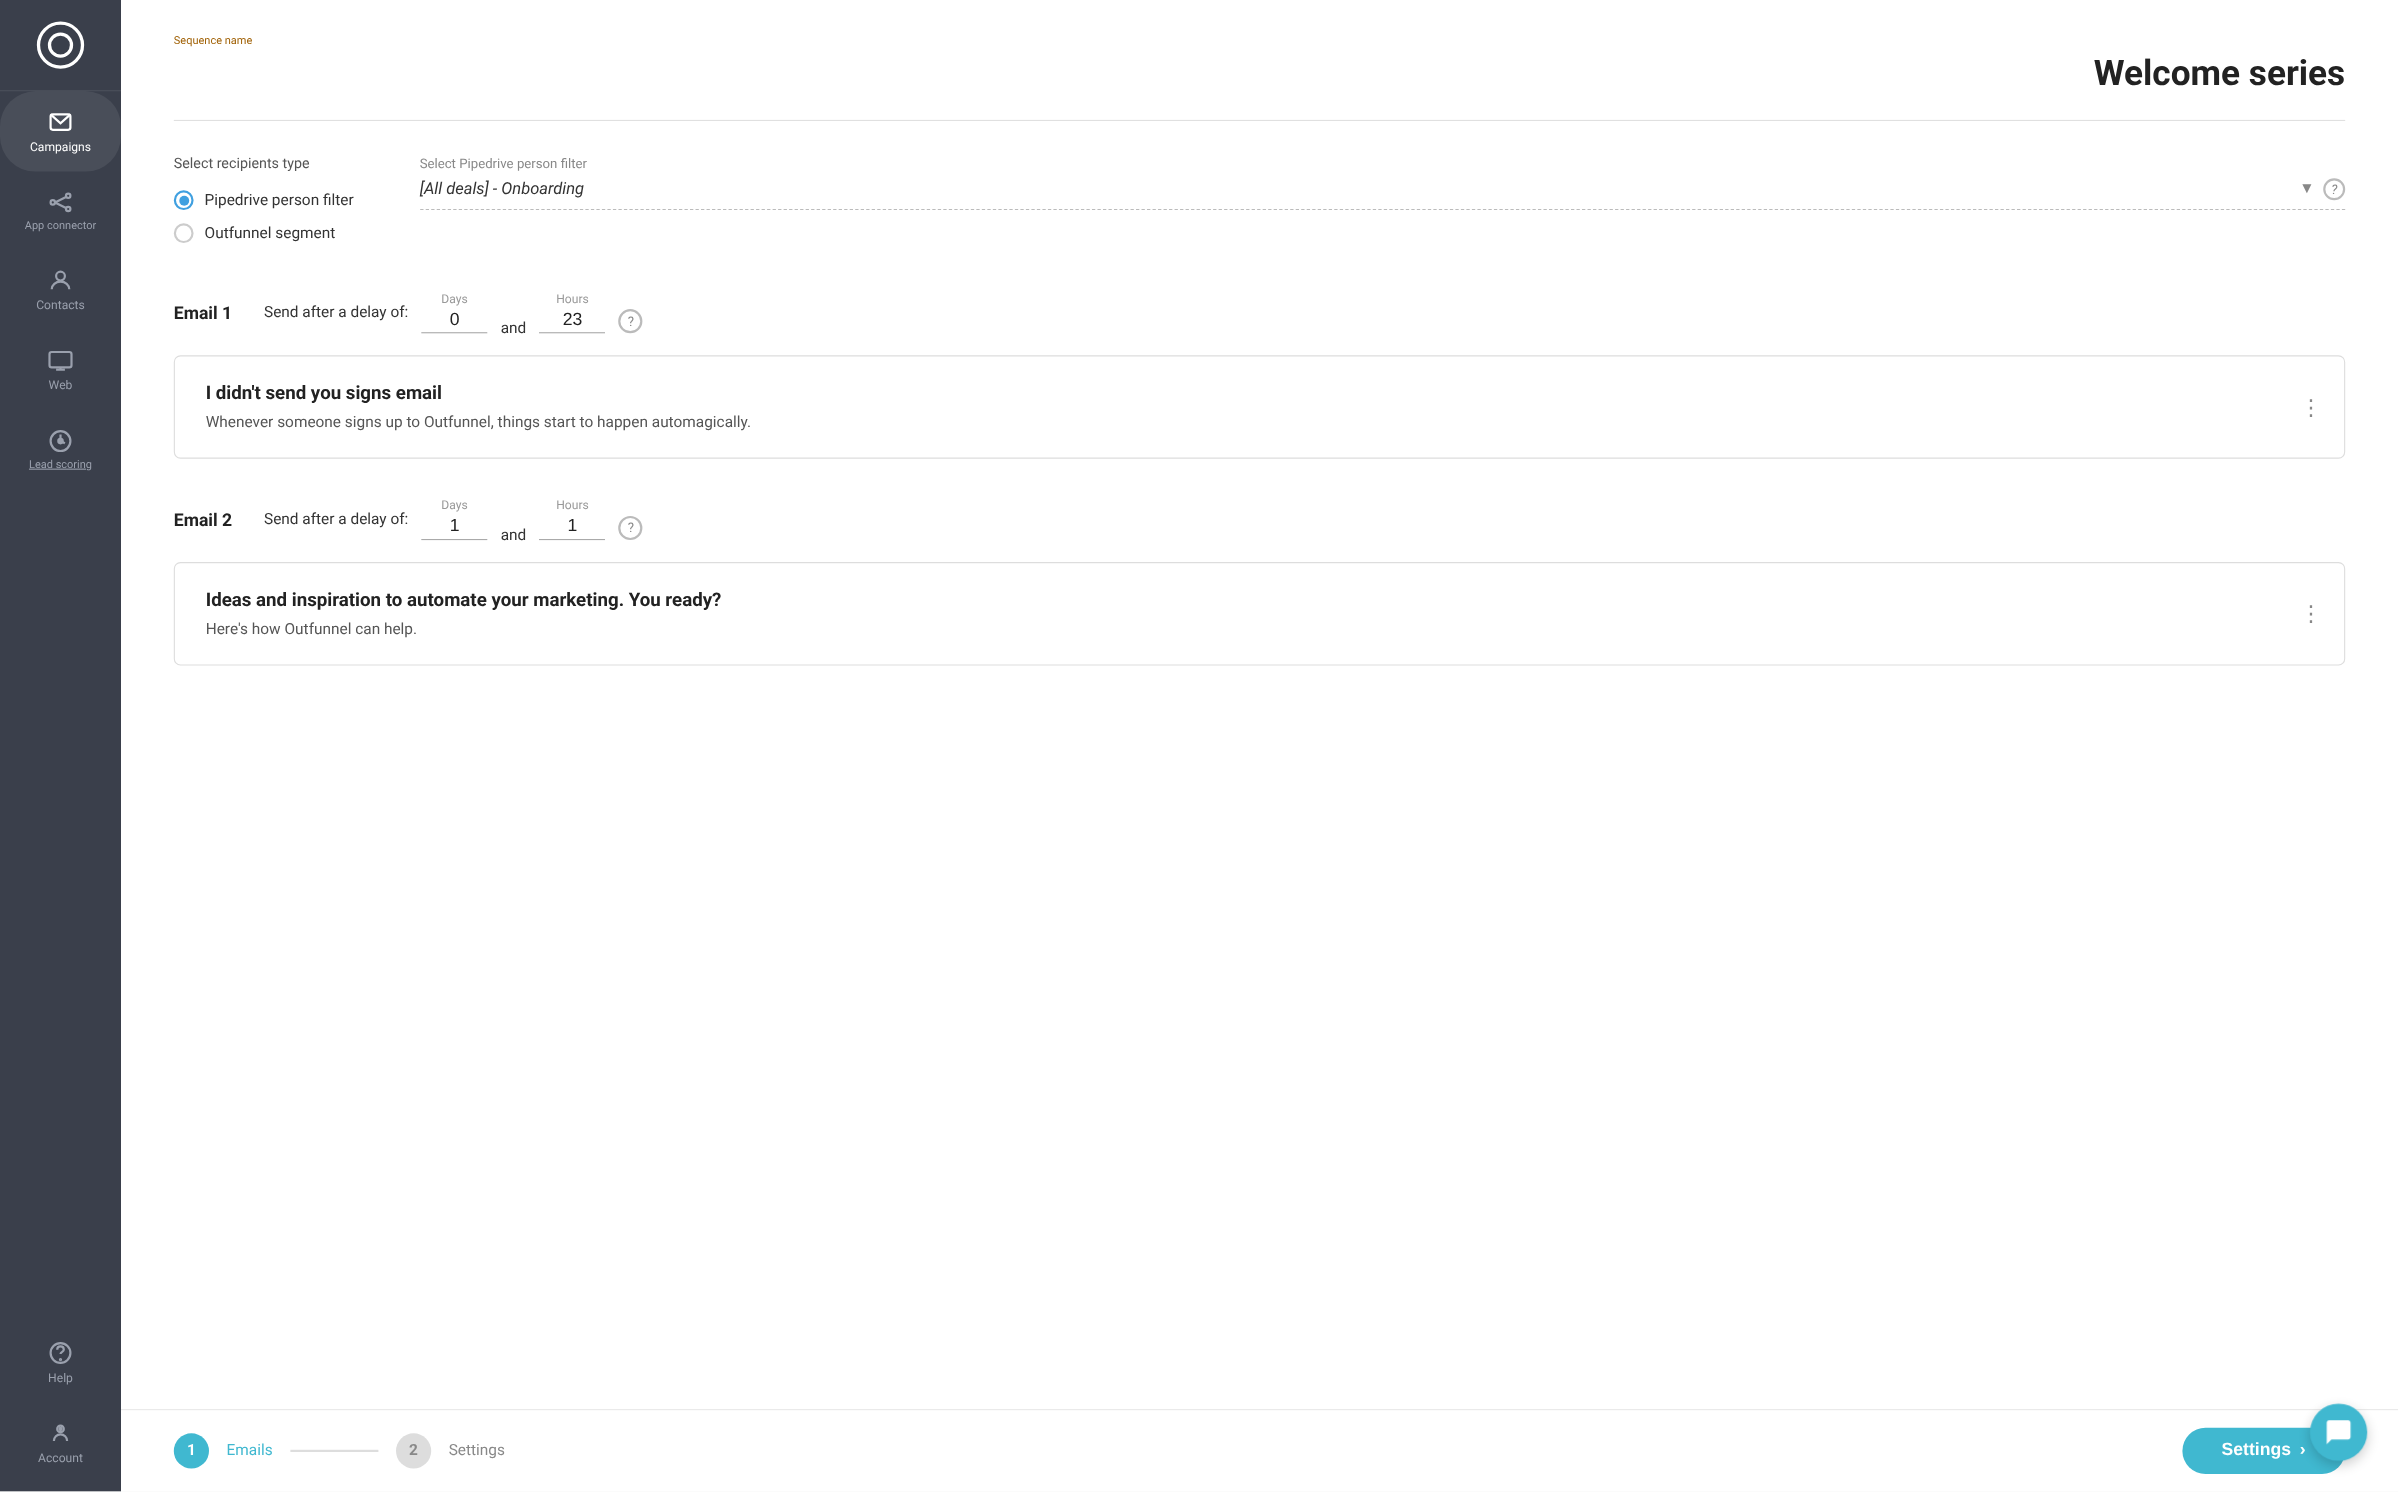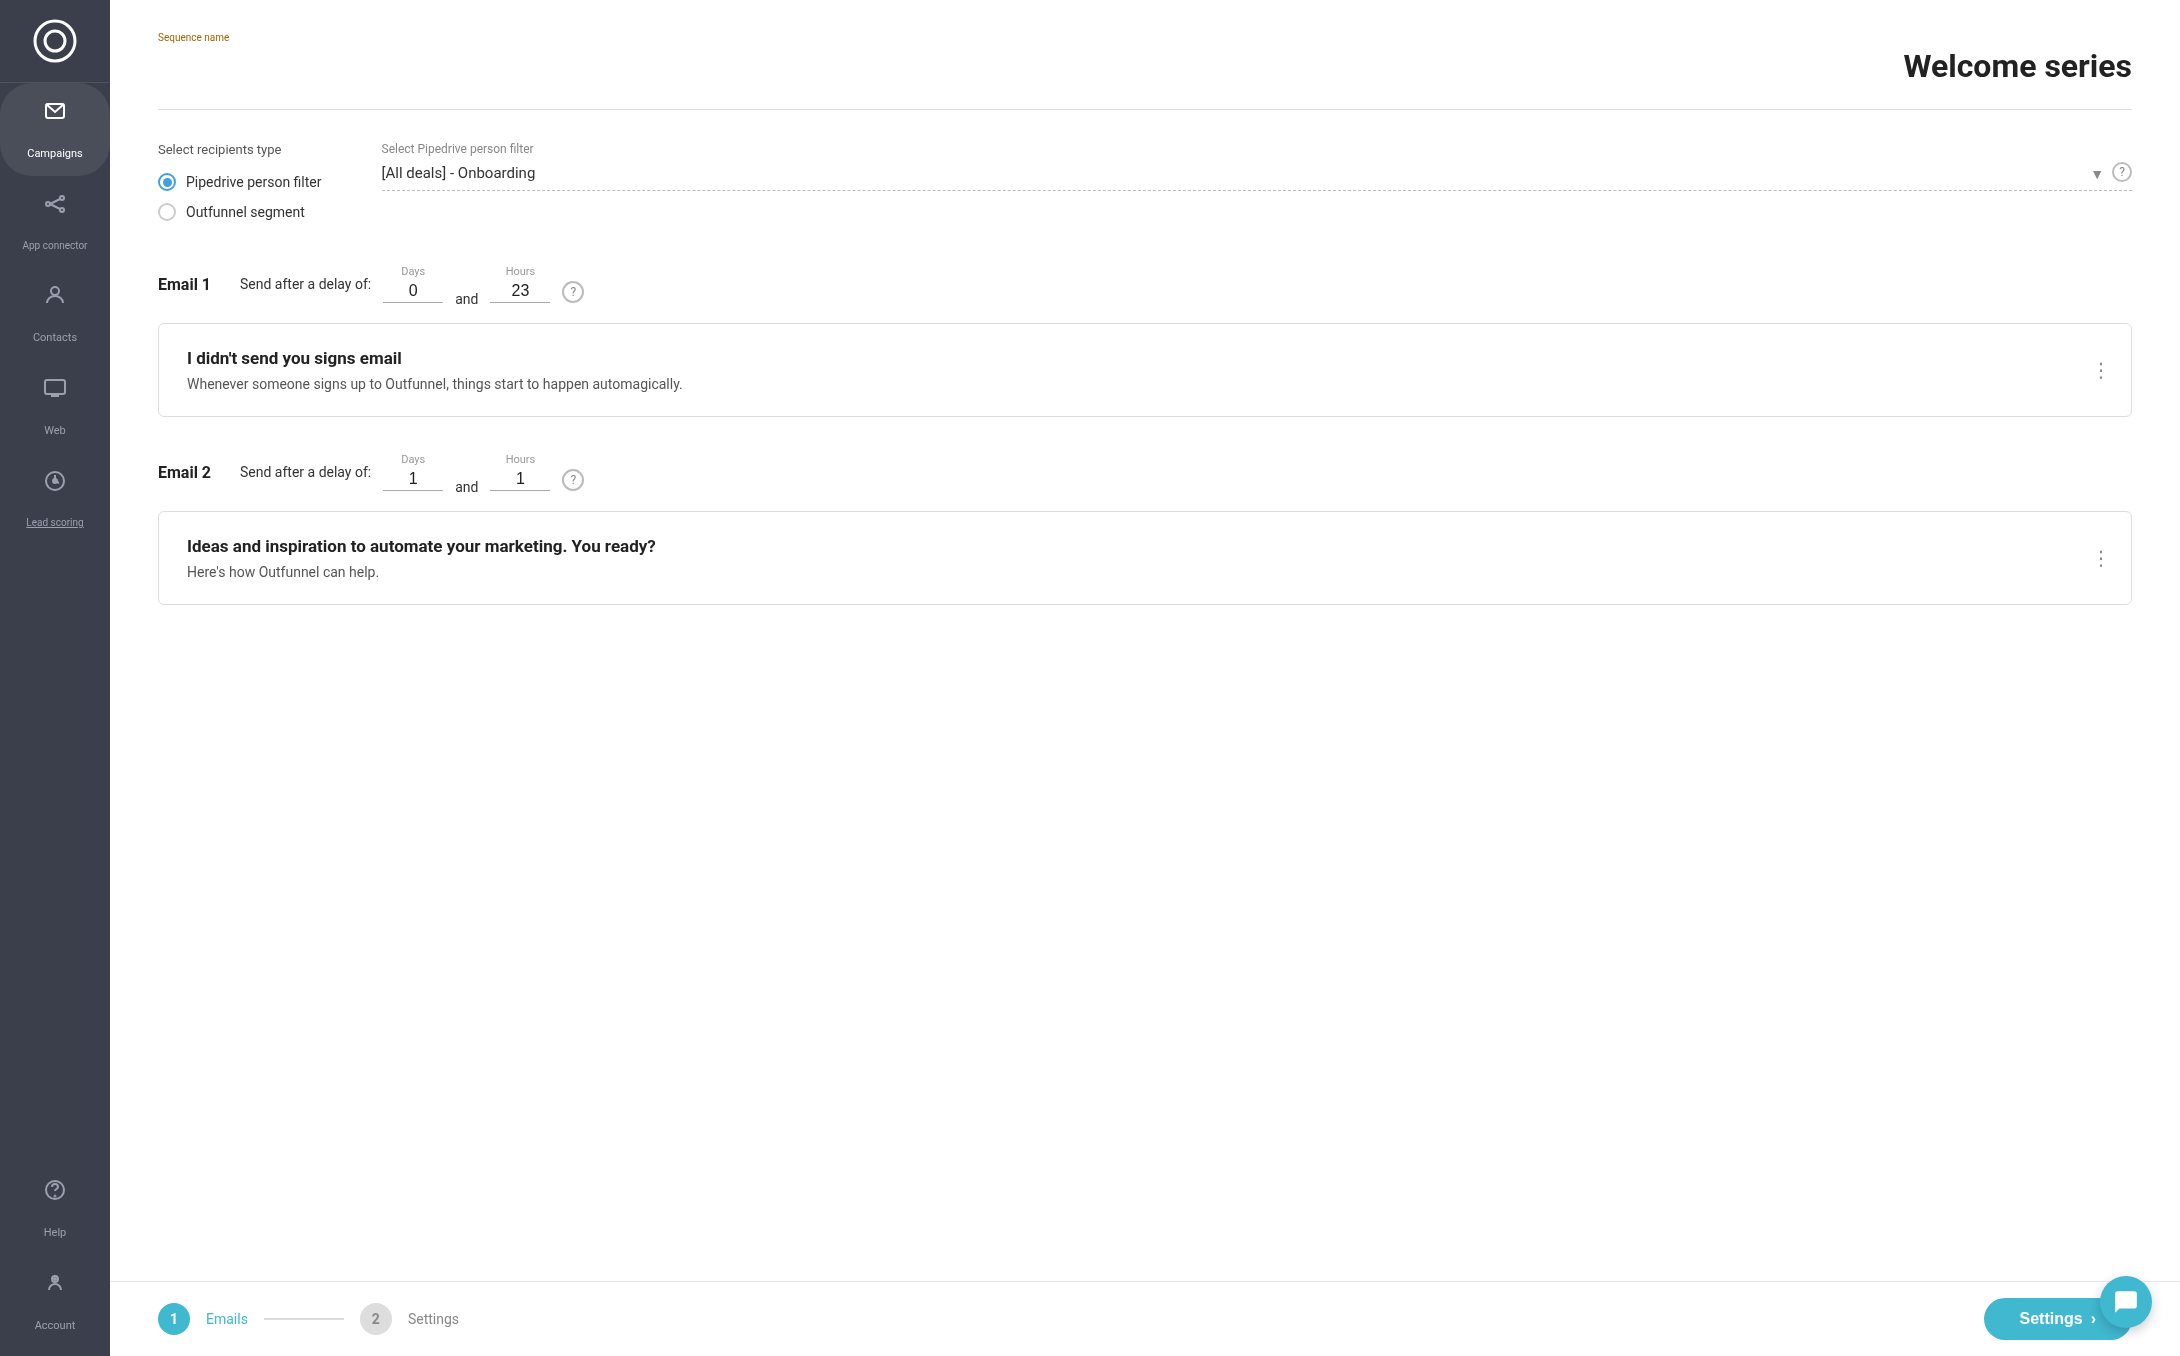--- a/index.html
+++ b/index.html
@@ -37,21 +37,21 @@
     .sidebar-item {
       display: flex;
       flex-direction: column;
       align-items: center;
       justify-content: center;
       width: 100%;
       padding: 16px 8px;
       cursor: pointer;
       color: #9aa0ad;
       font-size: 11px;
-      gap: 24px;
+      gap: 4px;
       transition: background 0.2s;
       border-radius: 32px;
     }
     .sidebar-item.active { background: rgba(255,255,255,0.08); color: #fff; }
     .sidebar-item svg { width: 24px; height: 24px; }
     .sidebar-bottom {
       display: flex;
       flex-direction: column;
       align-items: center;
       width: 100%;
@@ -140,24 +140,25 @@
       flex: 1;
       min-width: 320px;
     }
     .filter-label {
       font-size: 12px;
       color: #888;
       margin-bottom: 6px;
     }
     .filter-select-row {
       display: flex;
-      align-items: flex-end;
+      align-items: flex-start;
       gap: 8px;
       border-bottom: 1px dashed #bbb;
       padding-bottom: 8px;
+      font-style: italic;
     }
     .filter-select-value {
       flex: 1;
       font-size: 15px;
       color: #333;
     }
     .filter-chevron {
       color: #888;
       font-size: 14px;
     }

